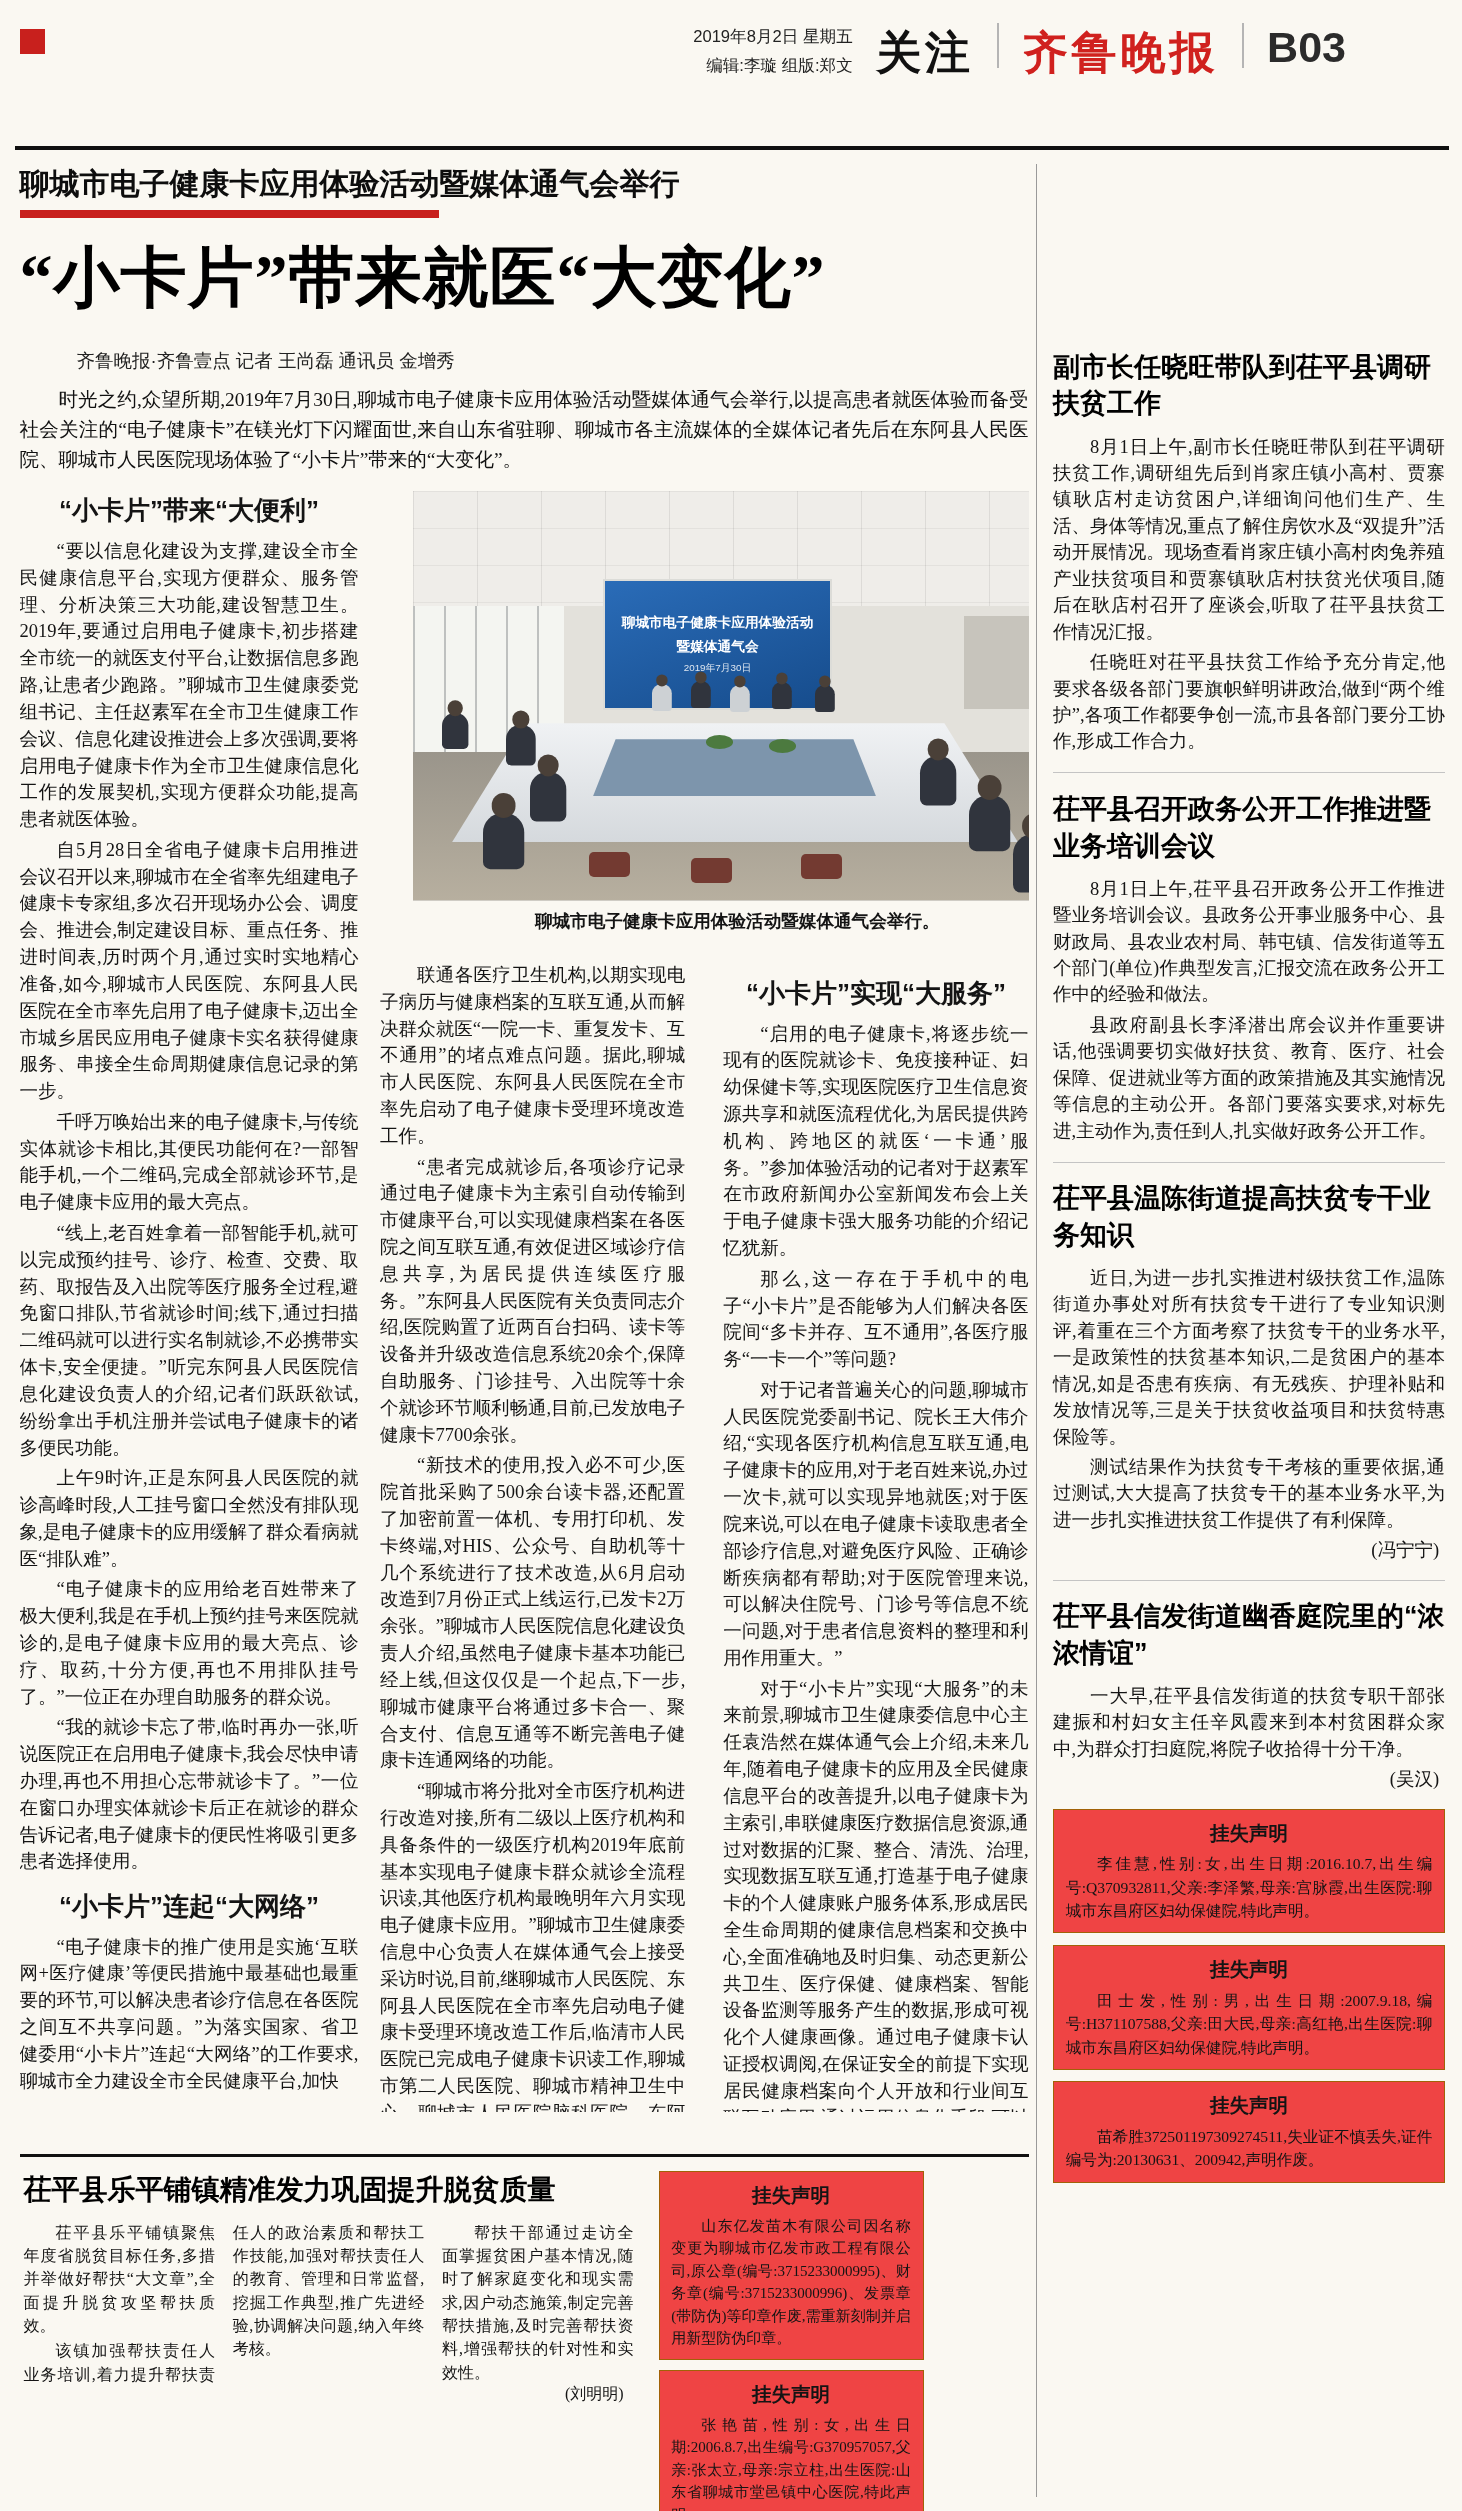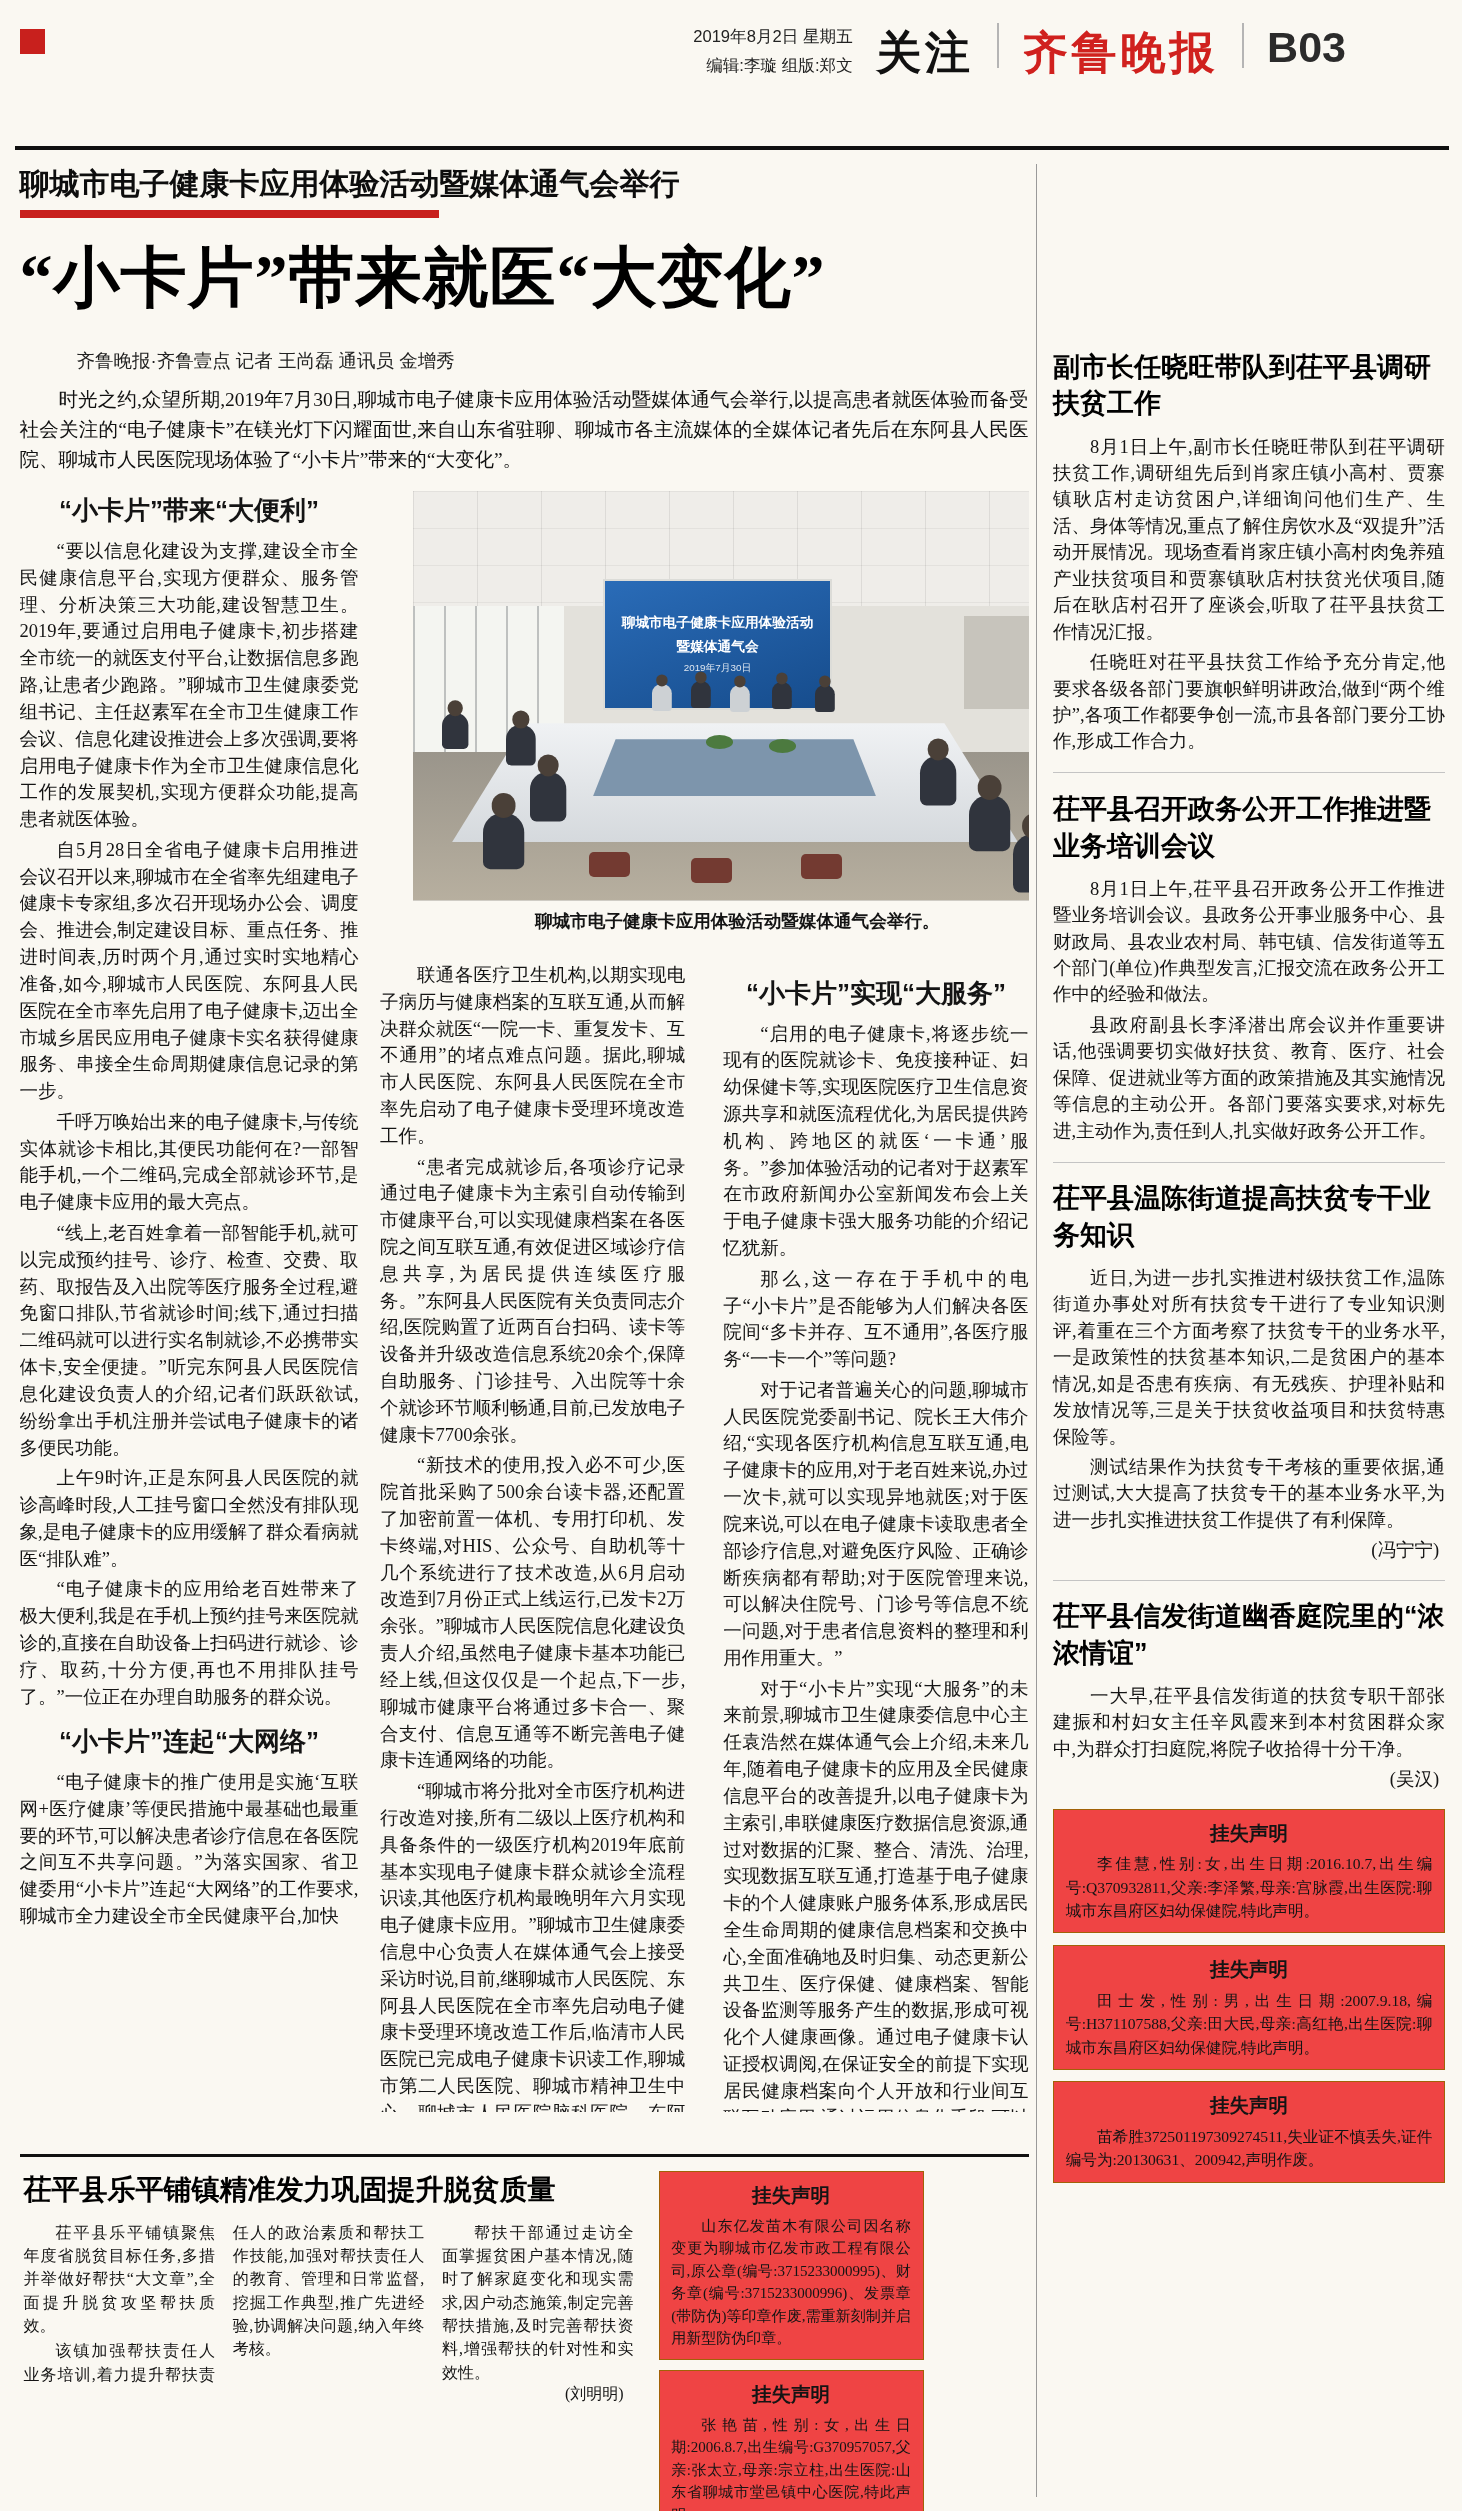--- a/index.html
+++ b/index.html
@@ -118,21 +118,22 @@
     <div class="maincols">
 
       <div class="c1">
         <h3 class="sect-h">“小卡片”带来“大便利”</h3>
         <div>
             <p class="para">“要以信息化建设为支撑,建设全市全民健康信息平台,实现方便群众、服务管理、分析决策三大功能,建设智慧卫生。2019年,要通过启用电子健康卡,初步搭建全市统一的就医支付平台,让数据信息多跑路,让患者少跑路。”聊城市卫生健康委党组书记、主任赵素军在全市卫生健康工作会议、信息化建设推进会上多次强调,要将启用电子健康卡作为全市卫生健康信息化工作的发展契机,实现方便群众功能,提高患者就医体验。</p>
             <p class="para">自5月28日全省电子健康卡启用推进会议召开以来,聊城市在全省率先组建电子健康卡专家组,多次召开现场办公会、调度会、推进会,制定建设目标、重点任务、推进时间表,历时两个月,通过实时实地精心准备,如今,聊城市人民医院、东阿县人民医院在全市率先启用了电子健康卡,迈出全市城乡居民应用电子健康卡实名获得健康服务、串接全生命周期健康信息记录的第一步。</p>
             <p class="para">千呼万唤始出来的电子健康卡,与传统实体就诊卡相比,其便民功能何在?一部智能手机,一个二维码,完成全部就诊环节,是电子健康卡应用的最大亮点。</p>
             <p class="para">“线上,老百姓拿着一部智能手机,就可以完成预约挂号、诊疗、检查、交费、取药、取报告及入出院等医疗服务全过程,避免窗口排队,节省就诊时间;线下,通过扫描二维码就可以进行实名制就诊,不必携带实体卡,安全便捷。”听完东阿县人民医院信息化建设负责人的介绍,记者们跃跃欲试,纷纷拿出手机注册并尝试电子健康卡的诸多便民功能。</p>
             <p class="para">上午9时许,正是东阿县人民医院的就诊高峰时段,人工挂号窗口全然没有排队现象,是电子健康卡的应用缓解了群众看病就医“排队难”。</p>
-            <p class="para">“电子健康卡的应用给老百姓带来了极大便利,我是在手机上预约挂号来医院就诊的,直接在自助设备上扫码进行就诊、诊疗、取药,十分方便,再也不用排队挂号了。”一位正在办理自助服务的群众说。</p>
+            <p class="para">“电子健康卡的应用给老百姓带来了极大便利,我是在手机上预约挂号来医院就诊的,是电子健康卡应用的最大亮点、诊疗、取药,十分方便,再也不用排队挂号了。”一位正在办理自助服务的群众说。</p>
+            <p class="para">“我的就诊卡忘了带,临时再办一张,听说医院正在启用电子健康卡,我会尽快申请办理,再也不用担心忘带就诊卡了。”一位在窗口办理实体就诊卡后正在就诊的群众告诉记者,电子健康卡的便民性将吸引更多患者选择使用。</p>
           </div>
         <h3 class="sect-h">“小卡片”连起“大网络”</h3>
         <div>
             <p class="para">“电子健康卡的推广使用是实施‘互联网+医疗健康’等便民措施中最基础也最重要的环节,可以解决患者诊疗信息在各医院之间互不共享问题。”为落实国家、省卫健委用“小卡片”连起“大网络”的工作要求,聊城市全力建设全市全民健康平台,加快</p>
           </div>
       </div>
 
       <div class="cR">
         <figure class="photo-wrap">
           <div class="photo">

